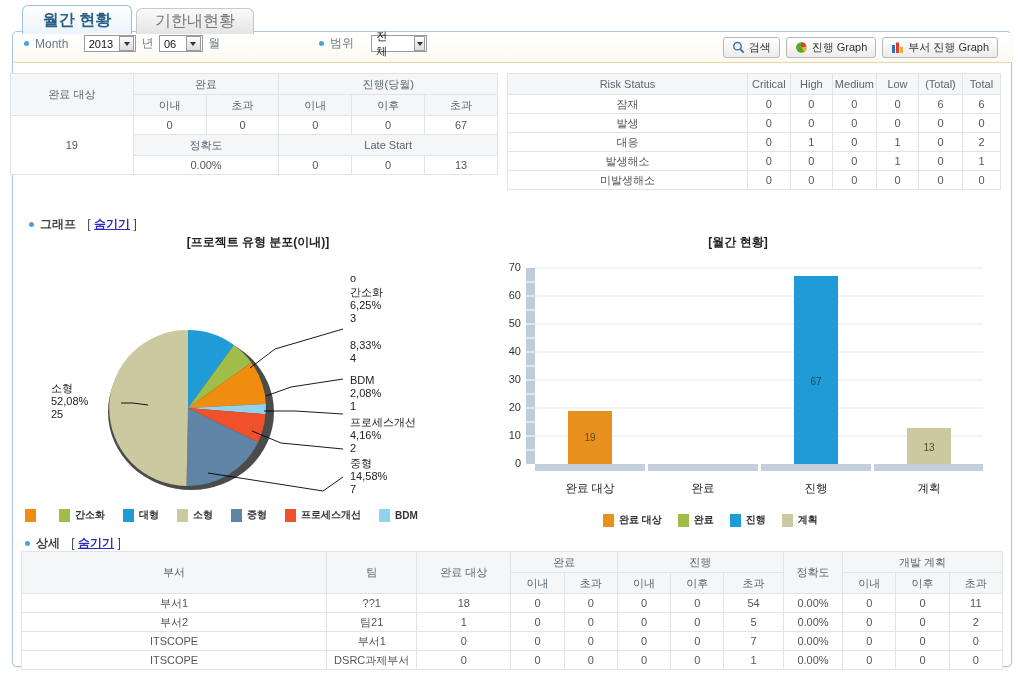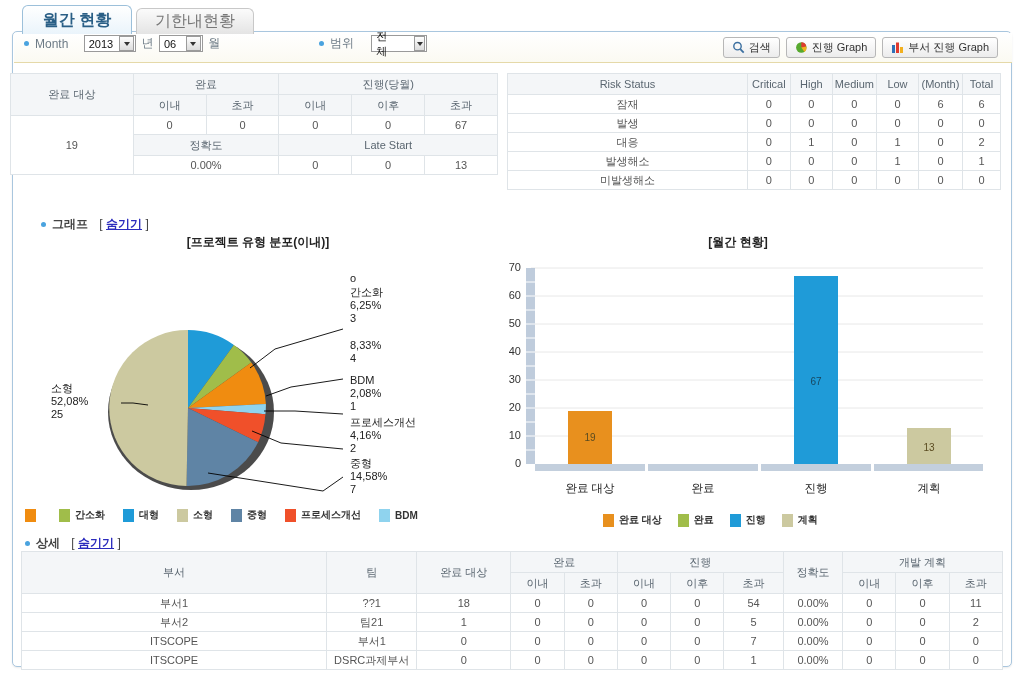--- a/index.html
+++ b/index.html
@@ -207,21 +207,21 @@
       </table>
 
     <table class="grid" style="position:absolute;left:494px;top:41px;width:494px;">
       <tbody>
           <tr>
         <th style="width:240px;">Risk Status</th>
         <th style="width:43px;">Critical</th>
         <th style="width:42px;">High</th>
         <th style="width:40px;">Medium</th>
         <th style="width:42px;">Low</th>
-        <th style="width:44px;">(Month)</th>
+        <th style="width:44px;">(Total)</th>
         <th style="width:38px;">Total</th>
       </tr>
       <tr>
             <td>잠재</td>
             <td>0</td>
             <td>0</td>
             <td>0</td>
             <td>0</td>
             <td>6</td>
             <td>6</td>
@@ -258,21 +258,21 @@
             <td>0</td>
             <td>0</td>
             <td>0</td>
             <td>0</td>
             <td>0</td>
             <td>0</td>
           </tr>
     </tbody>
       </table>
 
-    <div class="sechdr" style="left:28px;top:184px;">
+    <div class="sechdr" style="left:16px;top:184px;">
       <span class="bullet"></span><span>그래프</span>
       <span class="brk" style="margin-left:8px;">[</span>
       <span class="lnk">숨기기</span>
       <span class="brk">]</span>
     </div>
 
     <div style="position:absolute;left:10px;top:202px;width:470px;height:270px;">
       <div class="chart-title">[프로젝트 유형 분포(이내)]</div>
       <svg width="470" height="250" viewBox="0 0 470 250">
         <ellipse cx="168" cy="161" rx="83" ry="78" fill="#2b2b2b" opacity="0.85"></ellipse>

